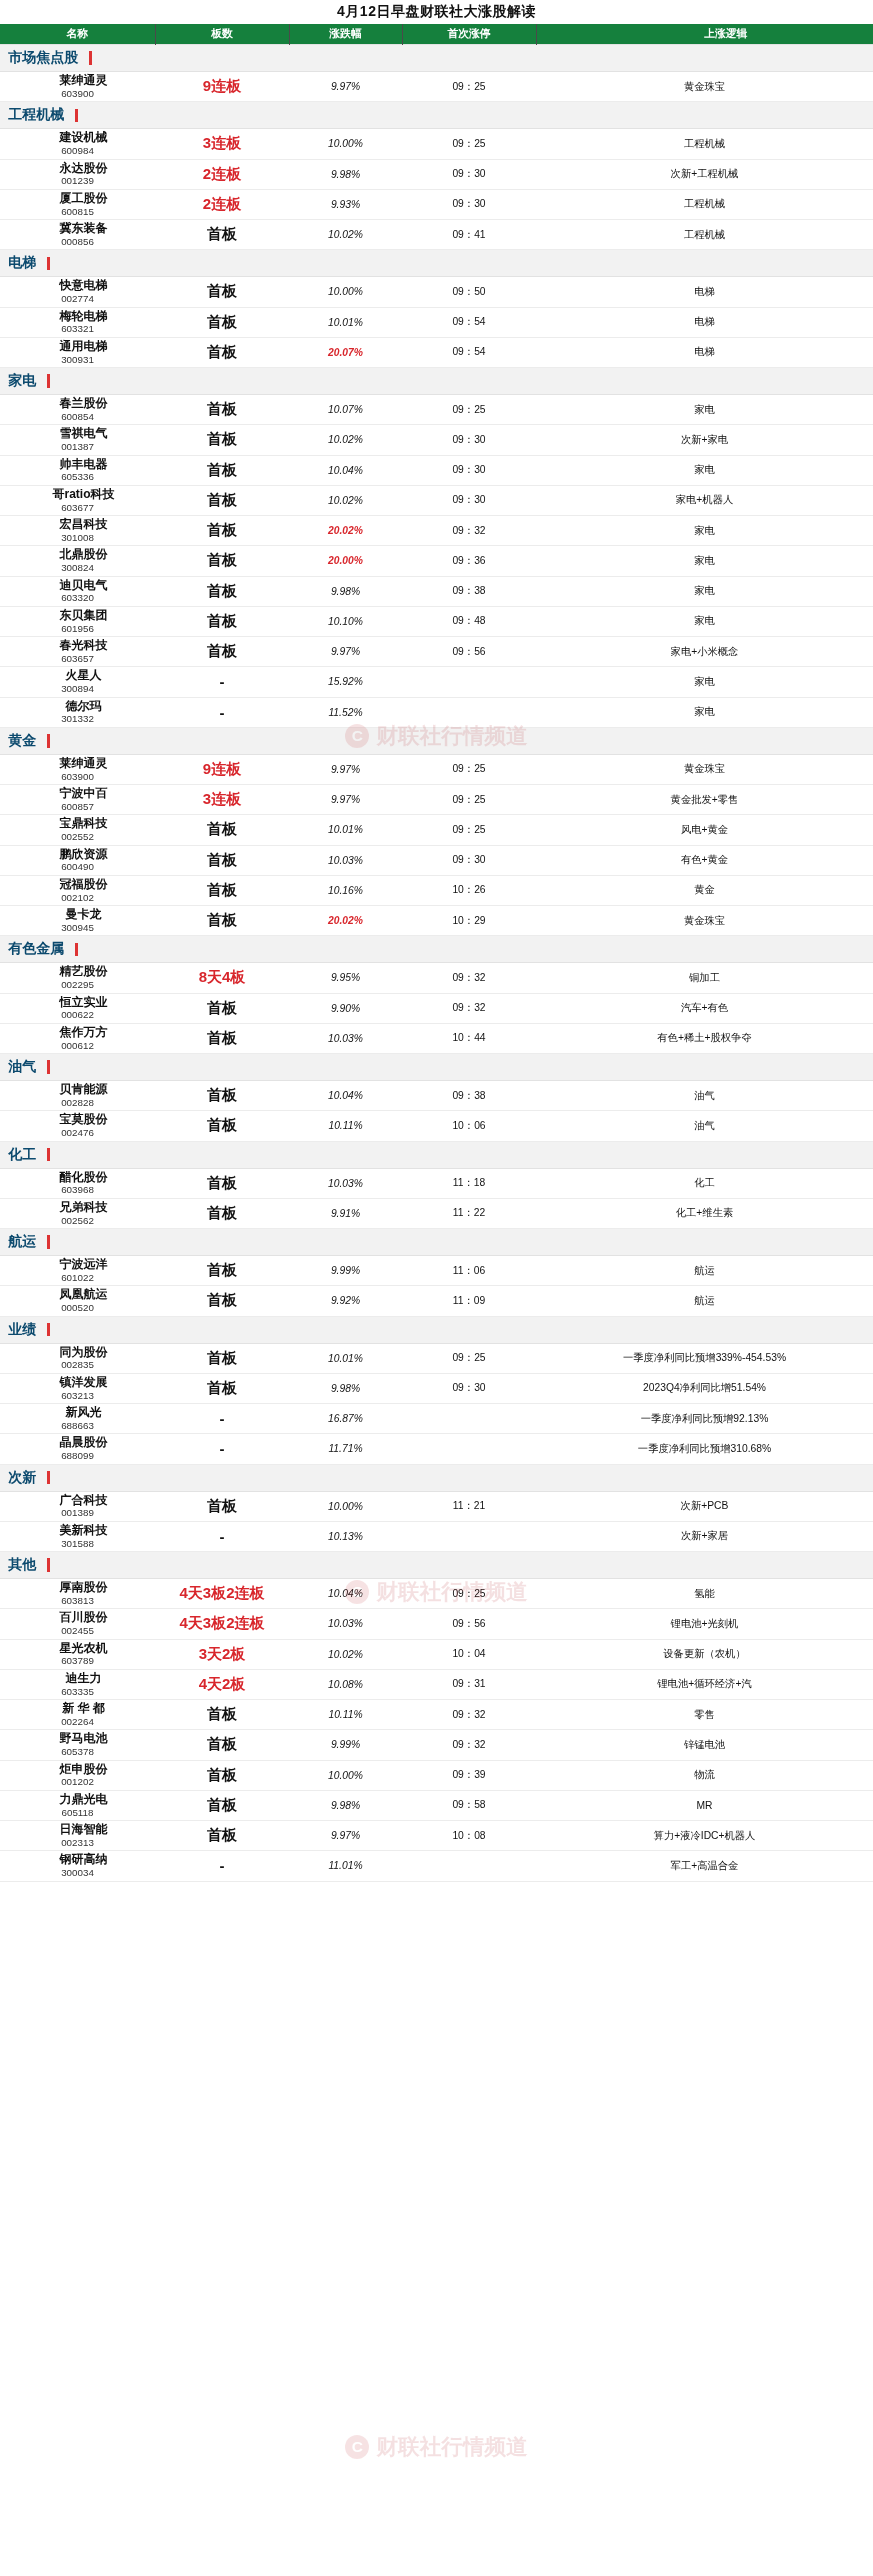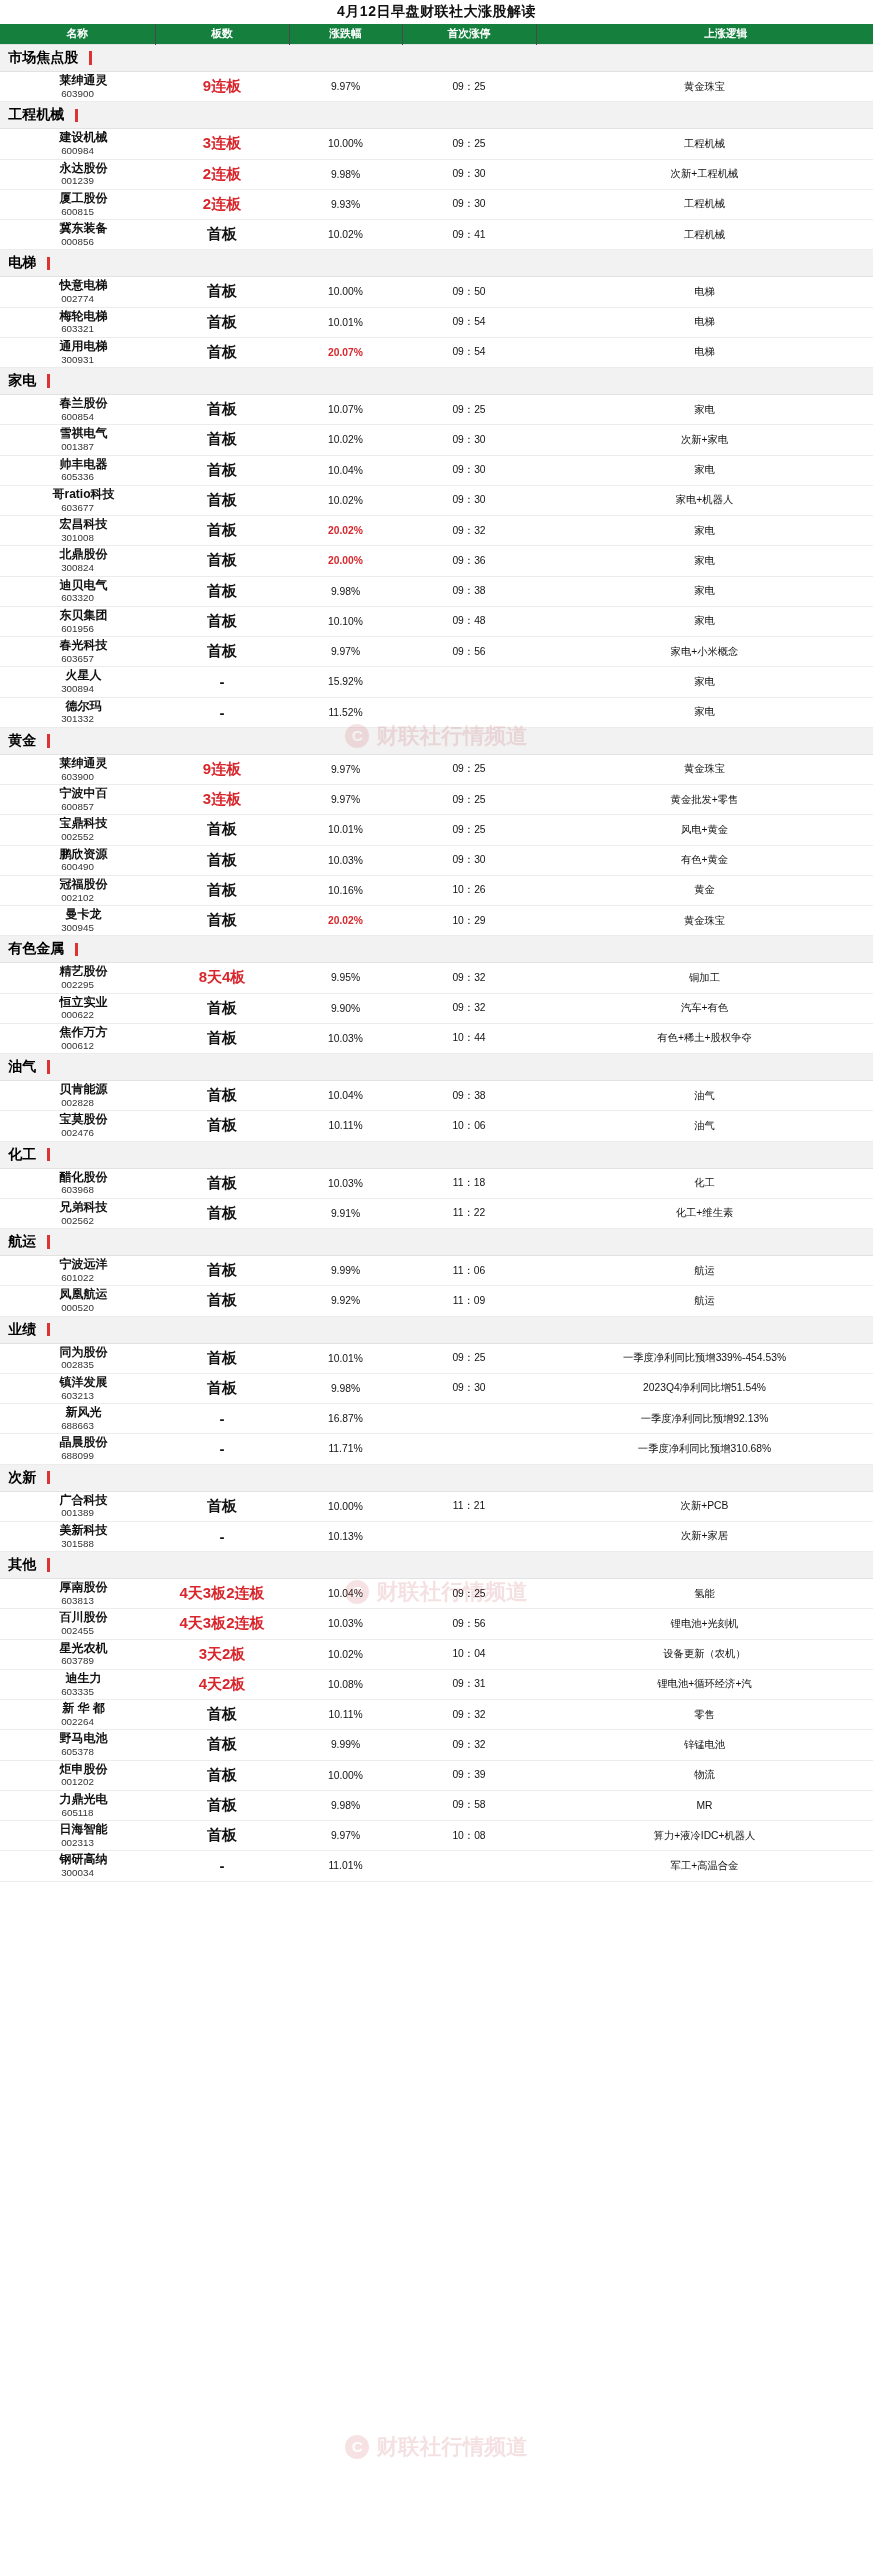--- a/index.html
+++ b/index.html
@@ -52,21 +52,21 @@
   tr.sector-row td {
     background: #f2f2f2;
     border-top: 0.5px solid #e2e2e2;
     border-bottom: 0.5px solid #e2e2e2;
     height: 27px;
     padding: 0 8.2px;
   }
   .sector-name {
     font-size: 14px;
     font-weight: bold;
-    color: #000000;
+    color: #0c4a6e;
     display: inline-block;
     vertical-align: middle;
   }
   .sector-bar {
     display: inline-block;
     width: 2.6px;
     height: 13.4px;
     background: #d33;
     margin-left: 11.3px;
     vertical-align: middle;
@@ -94,21 +94,21 @@
   }
   .stk-code {
     display: block;
     font-size: 9.8px;
     color: #333;
     font-weight: normal;
   }
   .board-txt { font-size: 15px; font-weight: bold; }
   .board-red { color: #d8262c; }
   .board-dark { color: #111; font-weight: bold; }
-  .pct { font-size: 10.3px; color: #111; }
+  .pct { font-size: 10.3px; color: #111; font-style: italic; }
   .pct-red { color: #d8262c; font-weight: bold; }
   .time { font-size: 10.3px; color: #111; }
   .logic { font-size: 10.3px; color: #111; }
 
   
   .watermark {
     position: absolute;
     left: 0; right: 0;
     display: flex;
     align-items: center;

